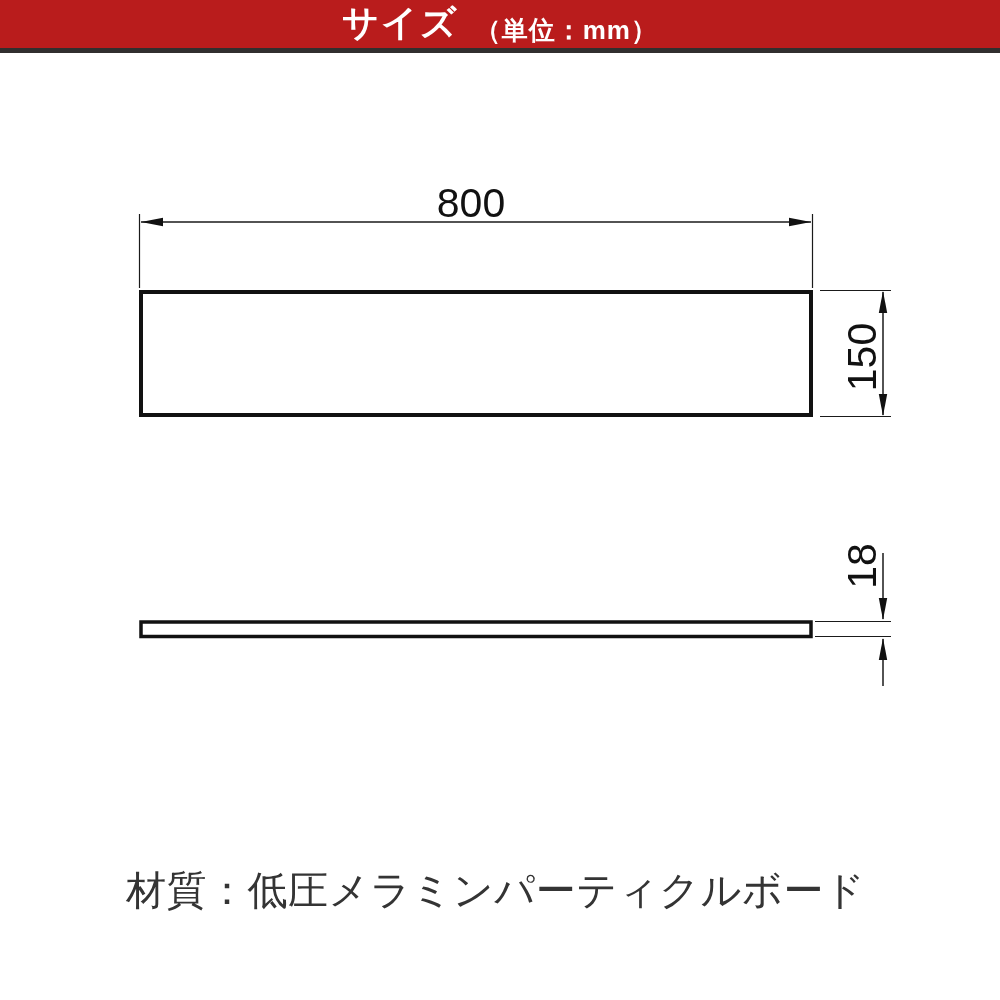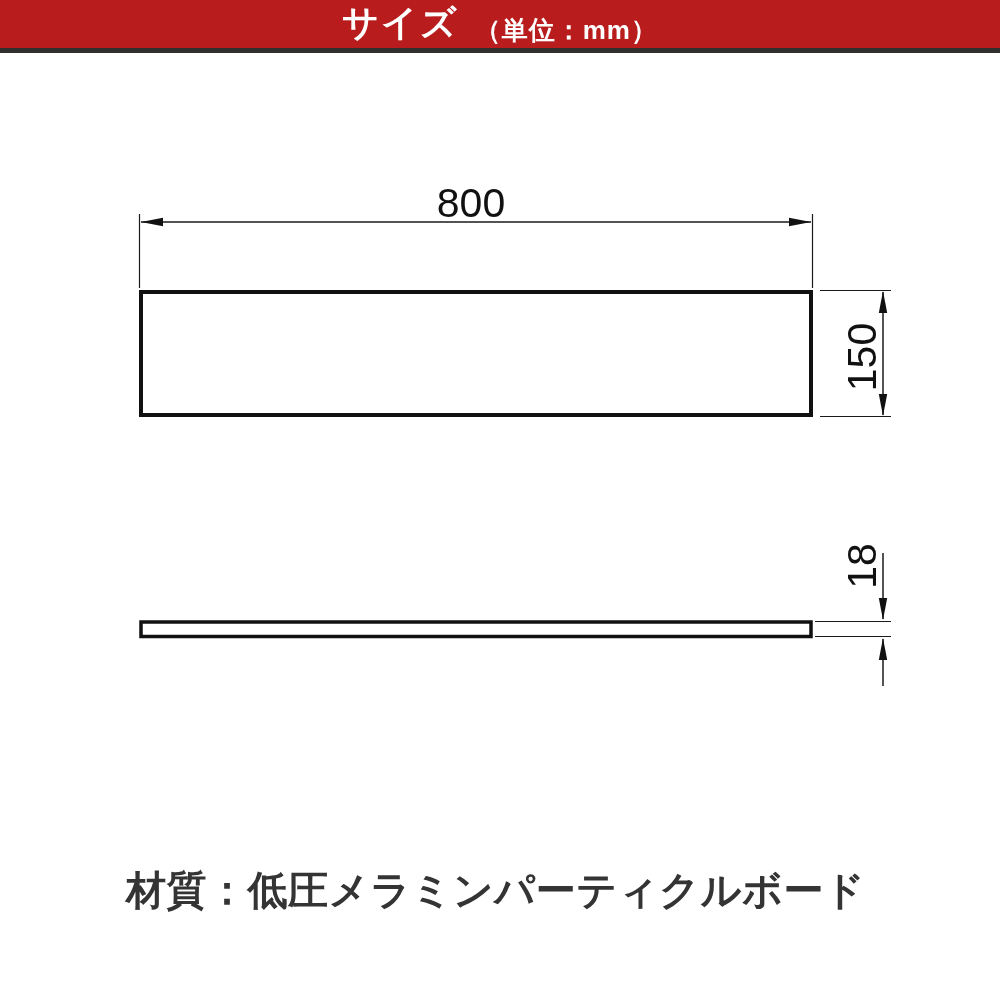--- a/index.html
+++ b/index.html
@@ -49,21 +49,21 @@
   .dim-text {
     font-family: "Liberation Sans", "DejaVu Sans", sans-serif;
     font-size: 41px;
     fill: #111111;
   }
   .material-note {
     position: absolute;
     left: 126px;
     top: 863px;
     font-size: 40px;
-    font-weight: bold;
+    font-weight: normal;
     color: #343434;
     letter-spacing: 0.5px;
     white-space: nowrap;
   }
 </style>
 </head>
 <body>
 
 <div class="page">
 

